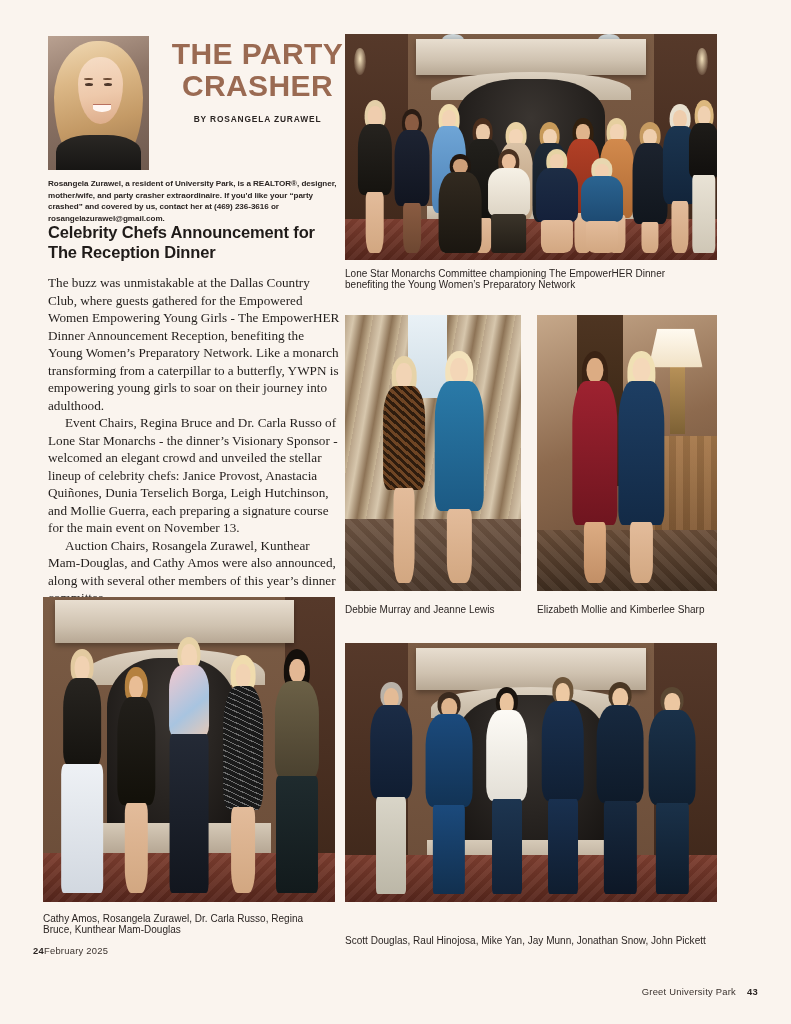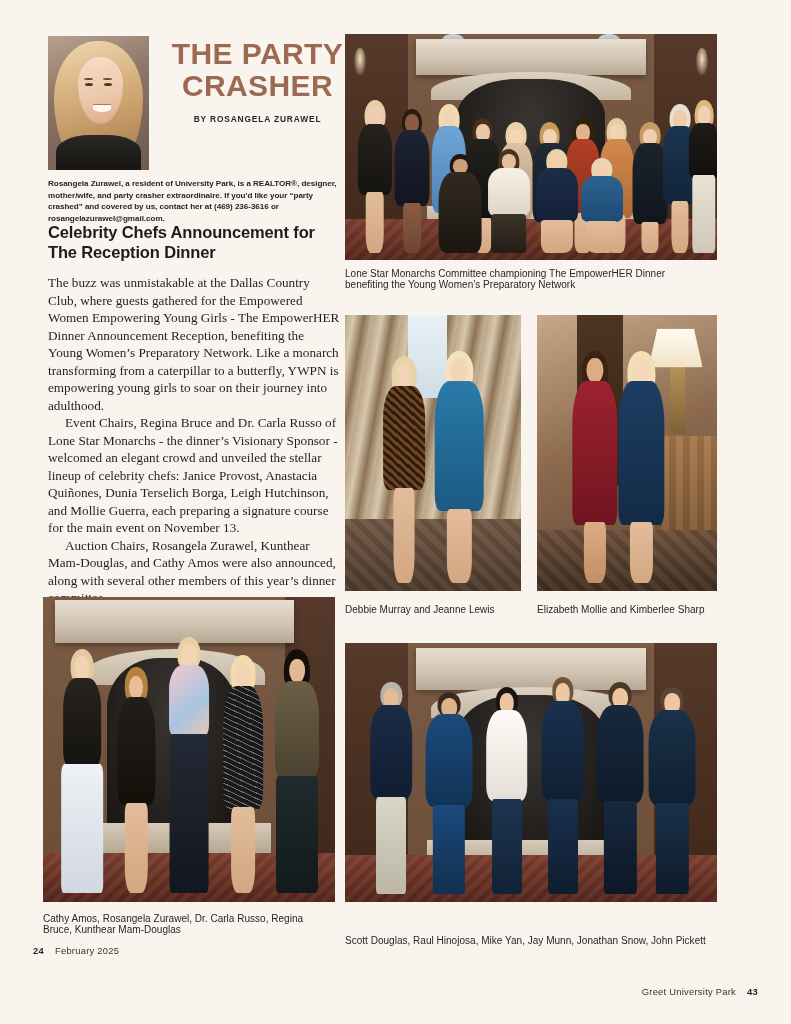--- a/index.html
+++ b/index.html
@@ -391,21 +391,20 @@
     position: absolute;
     left: 33px;
     top: 945px;
     font-size: 9.4px;
     color: #3a322e;
     letter-spacing: 0.25px;
   }
   .folio-left .pagenum {
     font-weight: 700;
     color: #2b2523;
-    margin-right: 11px;
   }
   .folio-right {
     position: absolute;
     right: 33px;
     top: 986px;
     font-size: 9.4px;
     color: #3a322e;
     letter-spacing: 0.25px;
     text-align: right;
   }

